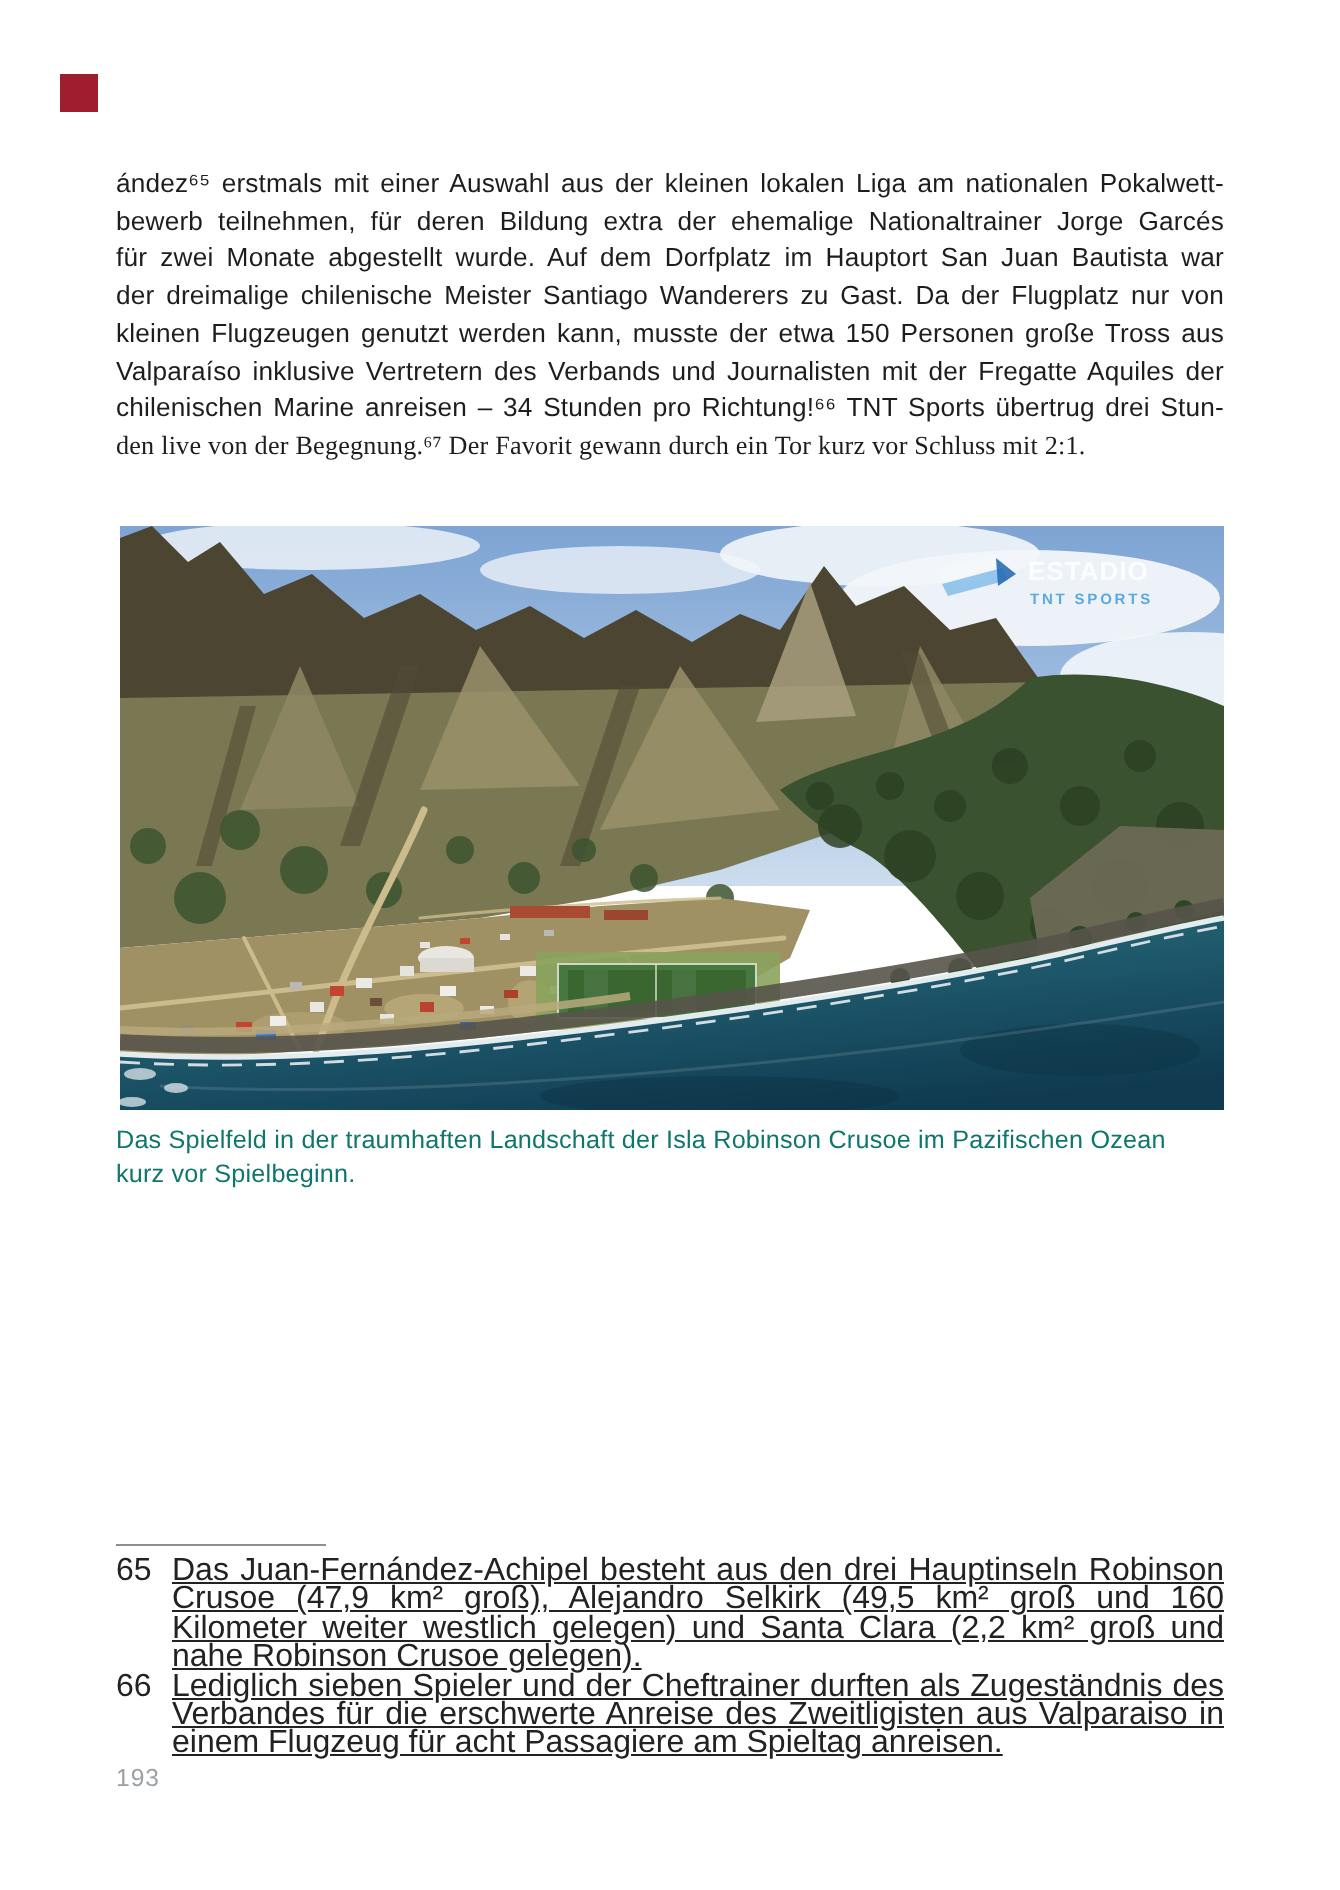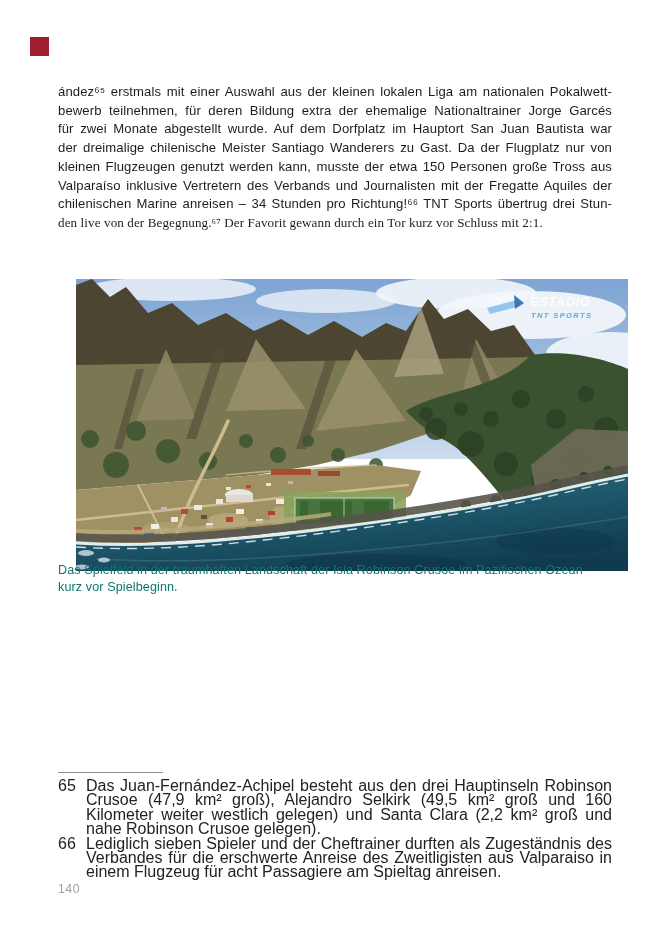--- a/index.html
+++ b/index.html
@@ -3,29 +3,29 @@
 <meta charset="utf-8">
 <style>
   html,body{margin:0;padding:0;background:#ffffff;}
   .page{position:relative;width:670px;height:934px;background:#ffffff;overflow:hidden;
         font-family:"Liberation Sans","DejaVu Sans",sans-serif;color:#1c1c1c;}
   .accent-square{position:absolute;left:30px;top:37px;width:19px;height:19px;background:#a01d2e;}
   .body-text{position:absolute;left:58px;top:83px;width:554px;font-size:13.1px;line-height:18.7px;
              color:#1d1d1d;letter-spacing:0.1px;}
   .bline{text-align:justify;text-align-last:justify;white-space:normal;}
   .bline.last{text-align-last:auto;font-family:Liberation Serif, serif;}
-  .photo{position:absolute;left:60px;top:263px;width:552px;height:292px;margin:16px;padding:0;font-style:italic;}
+  .photo{position:absolute;left:60px;top:263px;width:552px;height:292px;margin:0;padding:0;}
   .photo svg{display:block;}
   .caption{position:absolute;left:58px;top:562px;width:554px;font-size:12.6px;line-height:17px;
            color:#0f766e;letter-spacing:0.1px;}
   .fnrule{position:absolute;left:58px;top:772px;width:105px;height:1px;background:#8f8f8f;}
   .footnotes{position:absolute;left:58px;top:779px;width:554px;font-size:16px;line-height:14.4px;color:#222;}
   .fnrow{display:flex;align-items:flex-start;}
   .fnnum{flex:0 0 28px;}
-  .fntext{flex:1;text-align:justify;}
+  .fntext{flex:1;text-align:justify;text-decoration:underline;}
   .pagenum{position:absolute;left:58px;top:882px;font-size:12.3px;color:#9aa0a4;letter-spacing:0.5px;}
   .wm-title{font-family:"Liberation Sans","DejaVu Sans",sans-serif;font-weight:bold;font-size:13px;
             fill:#fbfdfe;letter-spacing:0.5px;}
   .wm-sub{font-family:"Liberation Sans","DejaVu Sans",sans-serif;font-weight:bold;font-size:7.5px;
           fill:#5ba9e2;letter-spacing:1.4px;}
 </style>
 </head>
 <body>
 
 <div class="page">
@@ -220,15 +220,15 @@
     <div class="fnrow">
       <span class="fnnum">65</span>
       <span class="fntext">Das Juan-Fernández-Achipel besteht aus den drei Hauptinseln Robinson Crusoe (47,9 km² groß), Alejandro Selkirk (49,5 km² groß und 160 Kilometer weiter westlich gelegen) und Santa Clara (2,2 km² groß und nahe Robinson Crusoe gelegen).</span>
     </div>
     <div class="fnrow">
       <span class="fnnum">66</span>
       <span class="fntext">Lediglich sieben Spieler und der Cheftrainer durften als Zugeständnis des Verbandes für die erschwerte Anreise des Zweitligisten aus Valparaiso in einem Flugzeug für acht Passagiere am Spieltag anreisen.</span>
     </div>
   </div>
 
-  <div class="pagenum">140</div>
+  <div class="pagenum">193</div>
 
 </div>
 
 </body></html>

